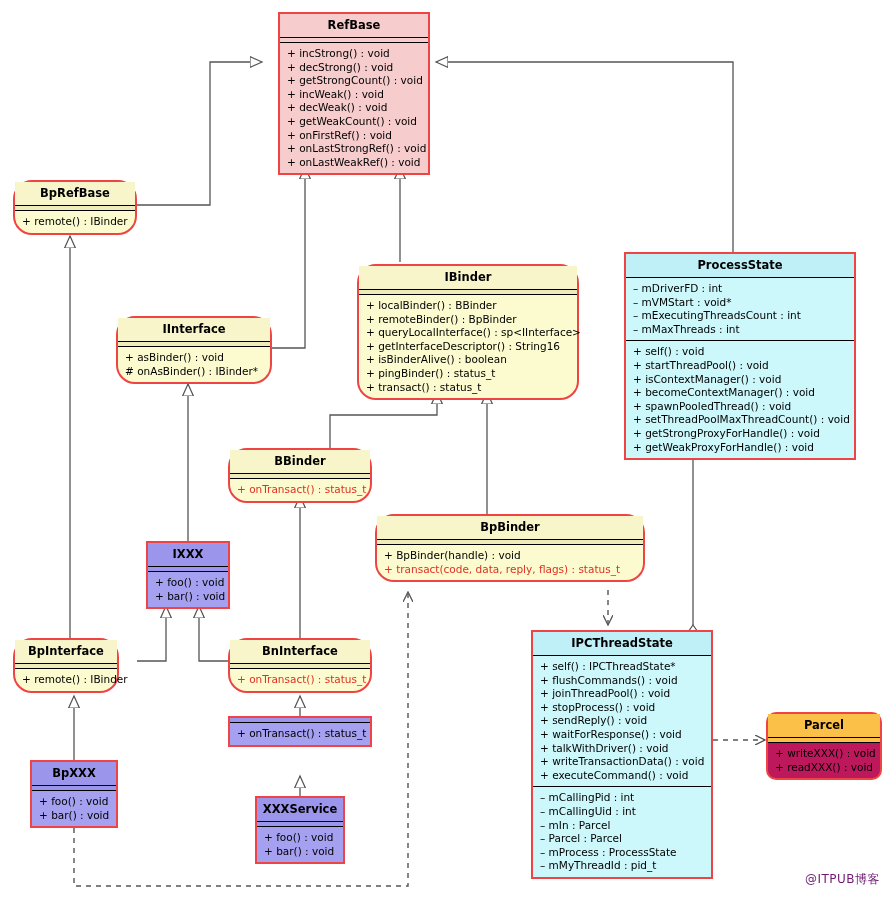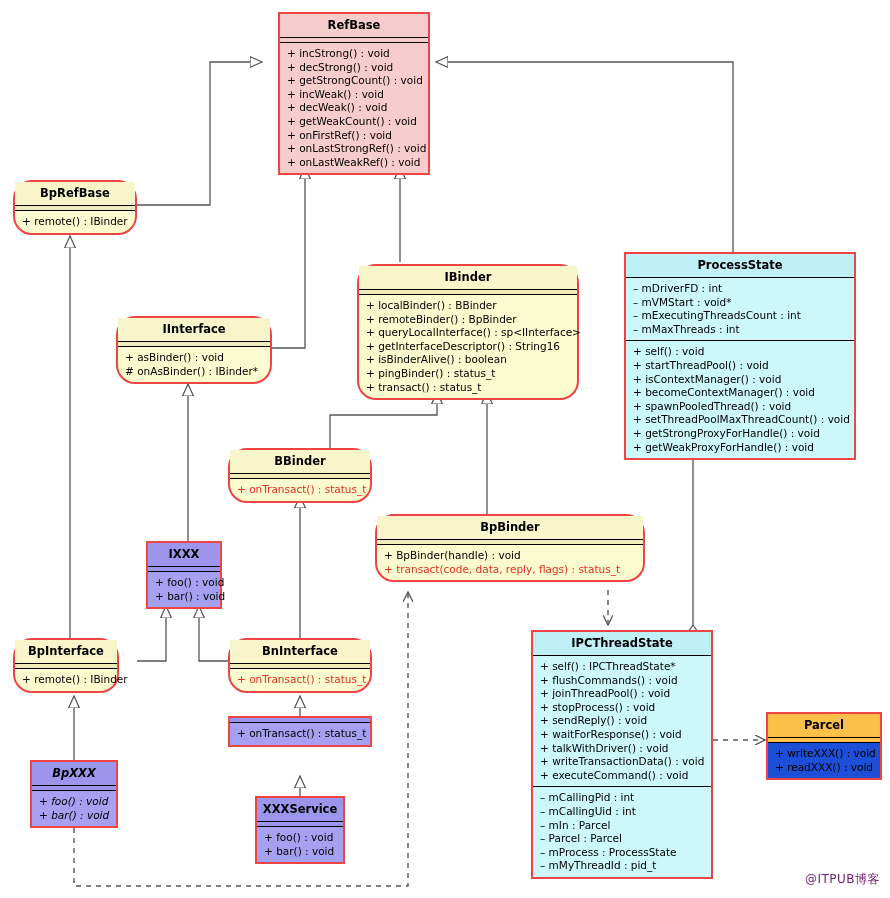--- a/index.html
+++ b/index.html
@@ -20,21 +20,21 @@
   .pal-pink .title{background:#f7cccc;}
   .pal-pink .sep{background:#f7cccc;}
   .pal-yellow{background:#fbfbcf;border-radius:19px;}
   .pal-yellow .title{background:#f8f5cb;}
   .pal-yellow .sep{background:#f0ecba;}
   .pal-cyan  {background:#ccf7fb;}
   .pal-cyan .title{background:#bff0f8;}
   .pal-purple{background:#a5a0ef;}
   .pal-purple .title{background:#9c95ec;}
   .pal-purple .sep{background:#9c95ec;}
-  .pal-orange{background:#1d4ed8;}
+  .pal-orange{background:#be185d;border-radius:10px;}
   .pal-orange .title{background:#fbc048;}
   .pal-orange .sep{background:#fbc048;}
   #edges{position:absolute;left:0;top:0;width:890px;height:898px;z-index:1;}
   .watermark{
     position:absolute;right:10px;bottom:10px;font-size:12px;color:#701a75;
     letter-spacing:.5px;z-index:9;
   }
 </style>
 </head>
 <body>
@@ -195,21 +195,21 @@
     <div class="compartment">
       <div class="member">– mCallingPid : int</div>
       <div class="member">– mCallingUid : int</div>
       <div class="member">– mIn : Parcel</div>
       <div class="member">– Parcel : Parcel</div>
       <div class="member">– mProcess : ProcessState</div>
       <div class="member">– mMyThreadId : pid_t</div>
     </div>
   </div>
 
-  <div class="uml pal-purple" style="left:146px;top:541px;width:76px;">
+  <div class="uml pal-purple" style="left:146px;top:541px;width:84px;">
     <div class="title">IXXX</div>
     <div class="sep"></div>
     <div class="compartment">
       <div class="member">+ foo() : void</div>
       <div class="member">+ bar() : void</div>
     </div>
   </div>
 
   <div class="uml pal-yellow" style="left:13px;top:638px;width:106px;">
     <div class="title">BpInterface</div>
@@ -227,21 +227,21 @@
     </div>
   </div>
 
   <div class="uml pal-purple" style="left:228px;top:716px;width:144px;">
     <div class="sep"></div>
     <div class="compartment">
       <div class="member">+ onTransact() : status_t</div>
     </div>
   </div>
 
-  <div class="uml pal-purple" style="left:30px;top:760px;width:88px;font-style:italic;">
+  <div class="uml pal-purple" style="left:30px;top:760px;width:88px;">
     <div class="title">BpXXX</div>
     <div class="sep"></div>
     <div class="compartment">
       <div class="member">+ foo() : void</div>
       <div class="member">+ bar() : void</div>
     </div>
   </div>
 
   <div class="uml pal-purple" style="left:255px;top:796px;width:90px;">
     <div class="title">XXXService</div>

